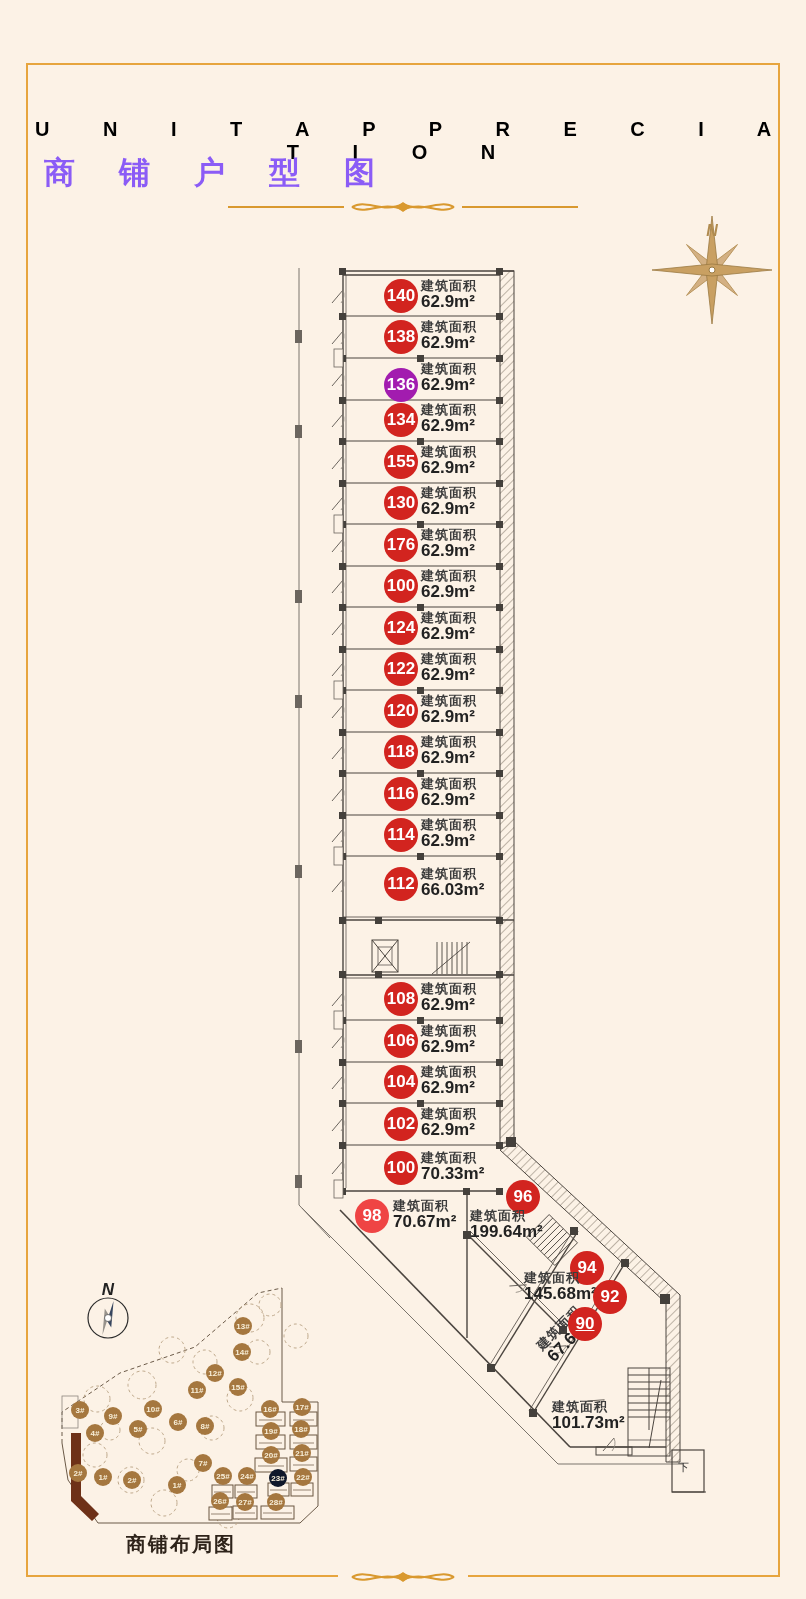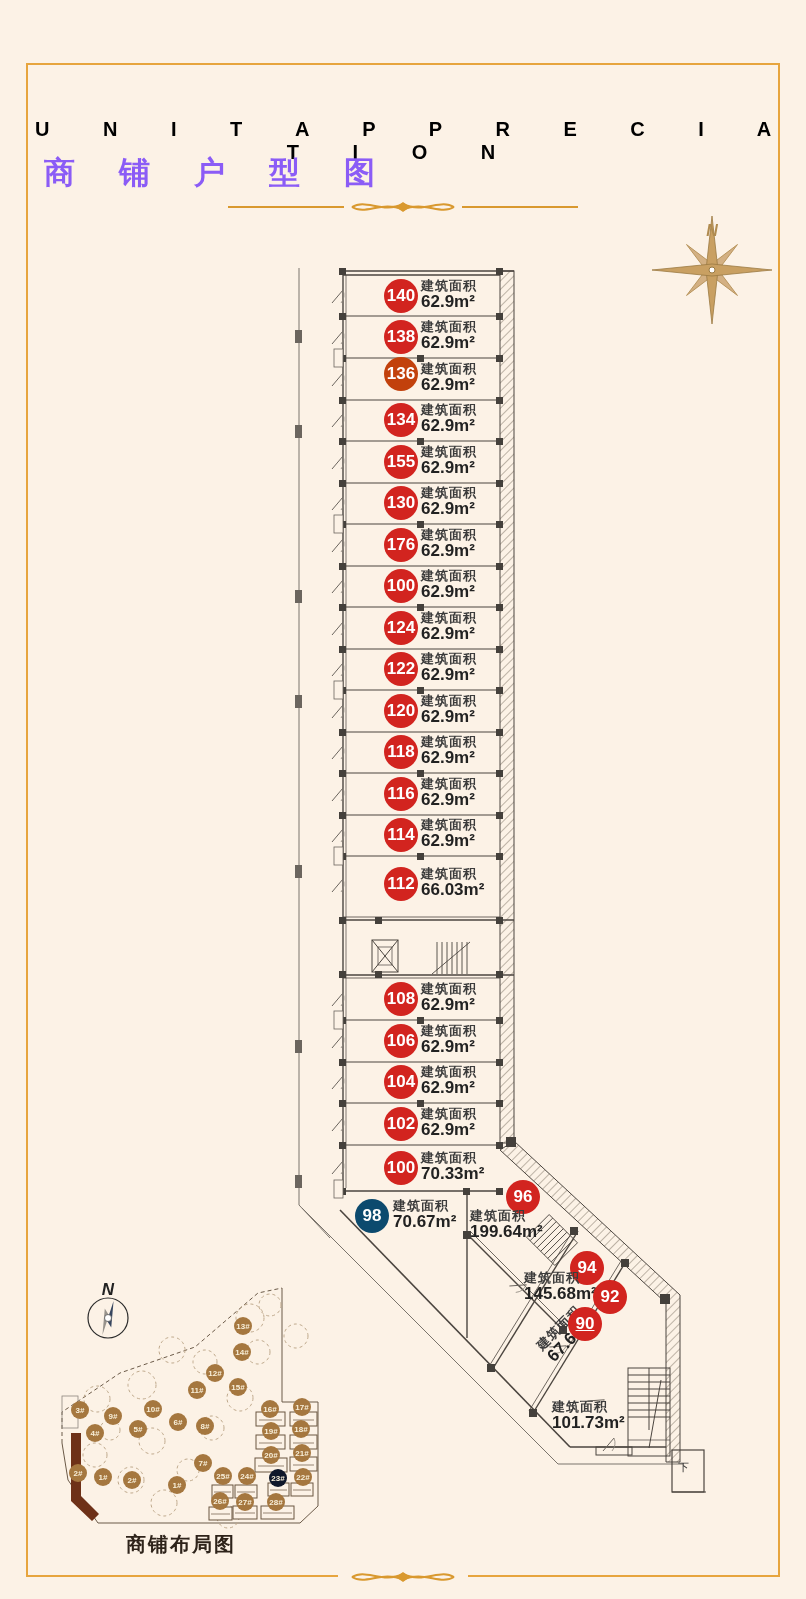--- a/index.html
+++ b/index.html
@@ -377,21 +377,21 @@
       <div class="u-badge" style="left: 384px; top: 279px; background: rgb(210, 36, 31);">140</div>
       <div class="u-text" style="left: 421px; top: 279px;">
         <div class="u-label">建筑面积</div>
         <div class="u-value">62.9m²</div>
       </div>
       <div class="u-badge" style="left: 384px; top: 320px; background: rgb(210, 36, 31);">138</div>
       <div class="u-text" style="left: 421px; top: 320px;">
         <div class="u-label">建筑面积</div>
         <div class="u-value">62.9m²</div>
       </div>
-      <div class="u-badge" style="left: 384px; top: 357px; background: #c2410c;">136</div>
+      <div class="u-badge" style="left: 384px; top: 368px; background: #a21caf;">136</div>
       <div class="u-text" style="left: 421px; top: 362px;">
         <div class="u-label">建筑面积</div>
         <div class="u-value">62.9m²</div>
       </div>
       <div class="u-badge" style="left: 384px; top: 403px; background: rgb(210, 36, 31);">134</div>
       <div class="u-text" style="left: 421px; top: 403px;">
         <div class="u-label">建筑面积</div>
         <div class="u-value">62.9m²</div>
       </div>
       <div class="u-badge" style="left: 384px; top: 445px; background: rgb(210, 36, 31);">155</div>
@@ -467,21 +467,21 @@
       <div class="u-badge" style="left: 384px; top: 1107px; background: rgb(210, 36, 31);">102</div>
       <div class="u-text" style="left: 421px; top: 1107px;">
         <div class="u-label">建筑面积</div>
         <div class="u-value">62.9m²</div>
       </div>
       <div class="u-badge" style="left: 384px; top: 1151px; background: rgb(210, 36, 31);">100</div>
       <div class="u-text" style="left: 421px; top: 1151px;">
         <div class="u-label">建筑面积</div>
         <div class="u-value">70.33m²</div>
       </div>
-      <div class="u-badge" style="left: 355px; top: 1199px; background: #0c4a6e;">98</div>
+      <div class="u-badge" style="left: 355px; top: 1199px; background: #ef4444;">98</div>
       <div class="u-text" style="left: 393px; top: 1199px;">
         <div class="u-label">建筑面积</div>
         <div class="u-value">70.67m²</div>
       </div>
       <div class="u-badge" style="left: 506px; top: 1180px; background: rgb(210, 36, 31);">96</div>
       <div class="u-text" style="left: 470px; top: 1209px;">
         <div class="u-label">建筑面积</div>
         <div class="u-value">199.64m²</div>
       </div>
       <div class="u-badge" style="left: 570px; top: 1251px; background: rgb(210, 36, 31);">94</div>

